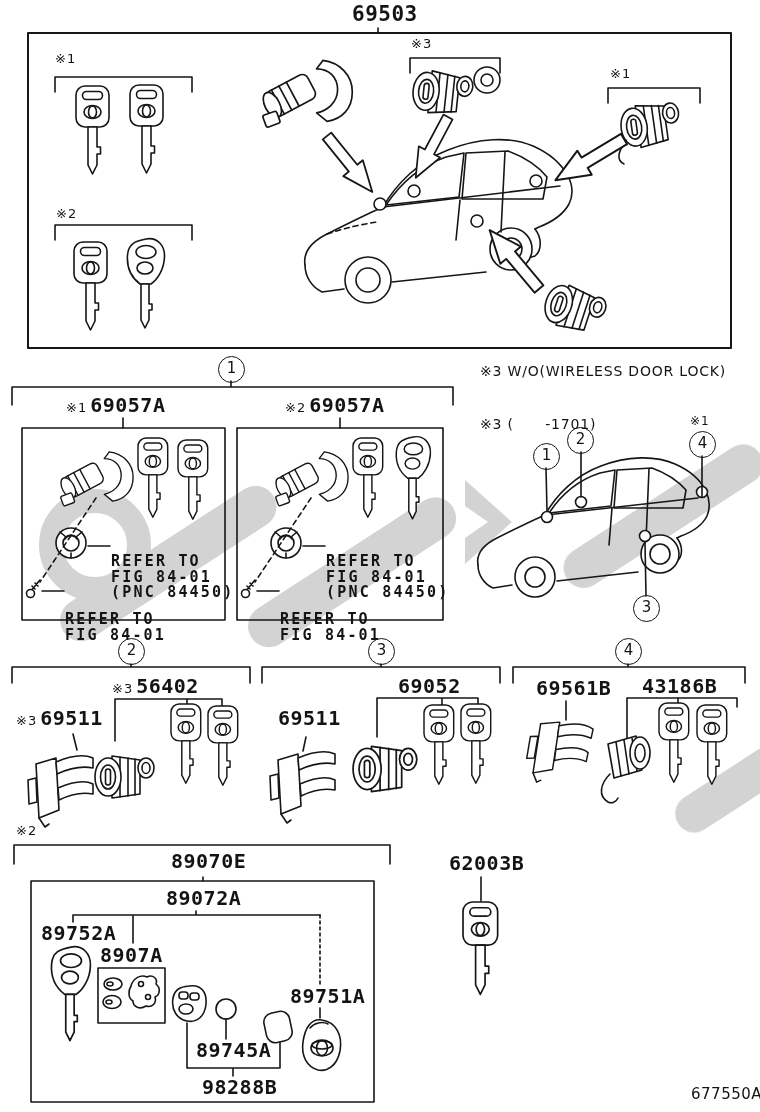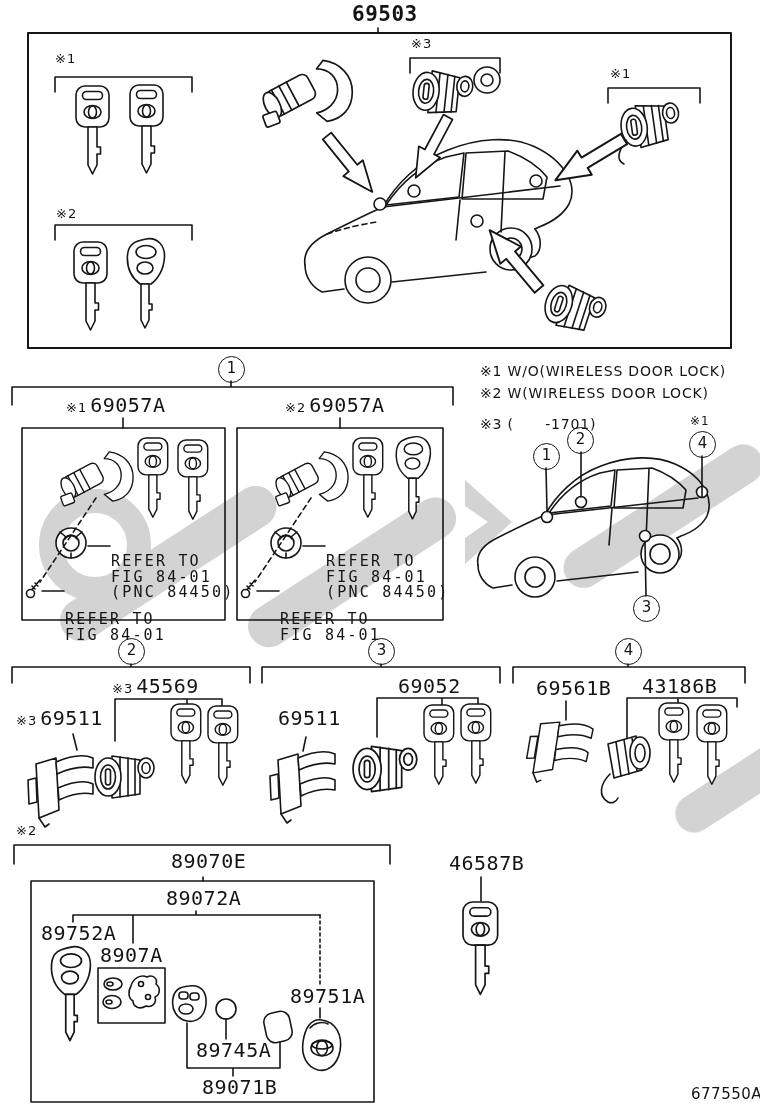--- a/index.html
+++ b/index.html
@@ -1,23 +1,23 @@
 <!DOCTYPE html>
 <html><head>
 <meta charset="utf-8">
 <style>
   html,body{margin:0;padding:0;background:#fff;}
   .canvas{position:relative;width:760px;height:1112px;background:#fff;overflow:hidden;
           font-family:"DejaVu Sans",sans-serif;color:#141414;border-radius:9px;}
   .abs{position:absolute;}
-  .part{font-family:"DejaVu Sans Mono",monospace;font-weight:normal;font-size:20px;letter-spacing:.5px;white-space:pre;}
+  .part{font-family:"DejaVu Sans Mono",monospace;font-weight:bold;font-size:20px;letter-spacing:.5px;white-space:pre;}
   .part-lg{font-family:"DejaVu Sans Mono",monospace;font-weight:bold;font-size:21px;letter-spacing:.5px;}
   .marker{font-family:"DejaVu Sans",sans-serif;font-size:13px;font-weight:normal;letter-spacing:1px;white-space:pre;}
   .combo{display:flex;align-items:baseline;gap:3px;}
-  .refer{font-family:"DejaVu Sans Mono",monospace;font-weight:normal;font-size:15px;line-height:15.5px;letter-spacing:2.2px;white-space:pre;}
+  .refer{font-family:"DejaVu Sans Mono",monospace;font-weight:bold;font-size:15px;line-height:15.5px;letter-spacing:2.2px;white-space:pre;}
   .legend-line{font-size:14px;letter-spacing:.8px;white-space:pre;}
   .circ{width:25px;height:25px;margin-left:-13px;margin-top:-13px;border:1.6px solid #141414;border-radius:50%;
         text-align:center;line-height:23px;font-size:15px;background:transparent;}
   .doc{font-size:15px;letter-spacing:.5px;}
   svg .ln{fill:none;stroke:#161616;stroke-width:1.6;stroke-linecap:round;stroke-linejoin:round;}
   svg .fw{fill:#fff;stroke:#161616;stroke-width:1.6;stroke-linejoin:round;}
   svg .dash{stroke-dasharray:5 4;}
   svg .dot{stroke-dasharray:3 3;}
   svg .thick{stroke-width:2;}
 </style>
@@ -241,22 +241,21 @@
   </g>
 </svg>
 
 <div class="abs part-lg" style="left:352px;top:2px">69503</div>
 
 <div class="abs marker" style="left:55px;top:51px">※1</div>
 <div class="abs marker" style="left:56px;top:206px">※2</div>
 <div class="abs marker" style="left:411px;top:36px">※3</div>
 <div class="abs marker" style="left:610px;top:66px">※1</div>
 
-<div class="abs legend-line" style="left:480px;top:363px">※1 W/O(WIRELESS DOOR LOCK)</div>
-<div class="abs legend-line" style="left:480px;top:385px">※2 W(WIRELESS DOOR LOCK)</div>
+<div class="abs legend-line" style="left:480px;top:363px">※3 W/O(WIRELESS DOOR LOCK)</div>
 <div class="abs legend-line" style="left:480px;top:416px">※3 (      -1701)</div>
 
 <div class="abs circ" style="left:231px;top:369px">1</div>
 <div class="abs circ" style="left:131px;top:651px">2</div>
 <div class="abs circ" style="left:381px;top:651px">3</div>
 <div class="abs circ" style="left:628px;top:651px">4</div>
 <div class="abs circ" style="left:546px;top:456px">1</div>
 <div class="abs circ" style="left:580px;top:440px">2</div>
 <div class="abs circ" style="left:646px;top:608px">3</div>
 <div class="abs circ" style="left:702px;top:444px">4</div>
@@ -279,36 +278,36 @@
 </div>
 <div class="abs refer" style="left:326px;top:523px">
   <div>REFER TO</div><div>FIG 84-01</div><div>(PNC 84450)</div>
 </div>
 <div class="abs refer" style="left:280px;top:581px">
   <div>REFER TO</div><div>FIG 84-01</div>
 </div>
 
 <div class="abs combo" style="left:112px;top:674px">
   <span class="marker">※3</span>
-  <span class="part">45569</span>
+  <span class="part">56402</span>
 </div>
 <div class="abs combo" style="left:16px;top:706px">
   <span class="marker">※3</span>
   <span class="part">69511</span>
 </div>
 <div class="abs part" style="left:398px;top:674px">69052</div>
 <div class="abs part" style="left:278px;top:706px">69511</div>
 <div class="abs part" style="left:536px;top:676px">69561B</div>
 <div class="abs part" style="left:642px;top:674px">43186B</div>
 
 <div class="abs marker" style="left:16px;top:823px">※2</div>
 <div class="abs part" style="left:171px;top:849px">89070E</div>
 <div class="abs part" style="left:166px;top:886px">89072A</div>
 <div class="abs part" style="left:41px;top:921px">89752A</div>
 <div class="abs part" style="left:100px;top:943px">8907A</div>
 <div class="abs part" style="left:290px;top:984px">89751A</div>
 <div class="abs part" style="left:196px;top:1038px">89745A</div>
-<div class="abs part" style="left:202px;top:1075px">89071B</div>
-<div class="abs part" style="left:449px;top:851px">46587B</div>
+<div class="abs part" style="left:202px;top:1075px">98288B</div>
+<div class="abs part" style="left:449px;top:851px">62003B</div>
 
 <div class="abs doc" style="left:691px;top:1085px">677550A</div>
 
 </div>
 
 </body></html>

